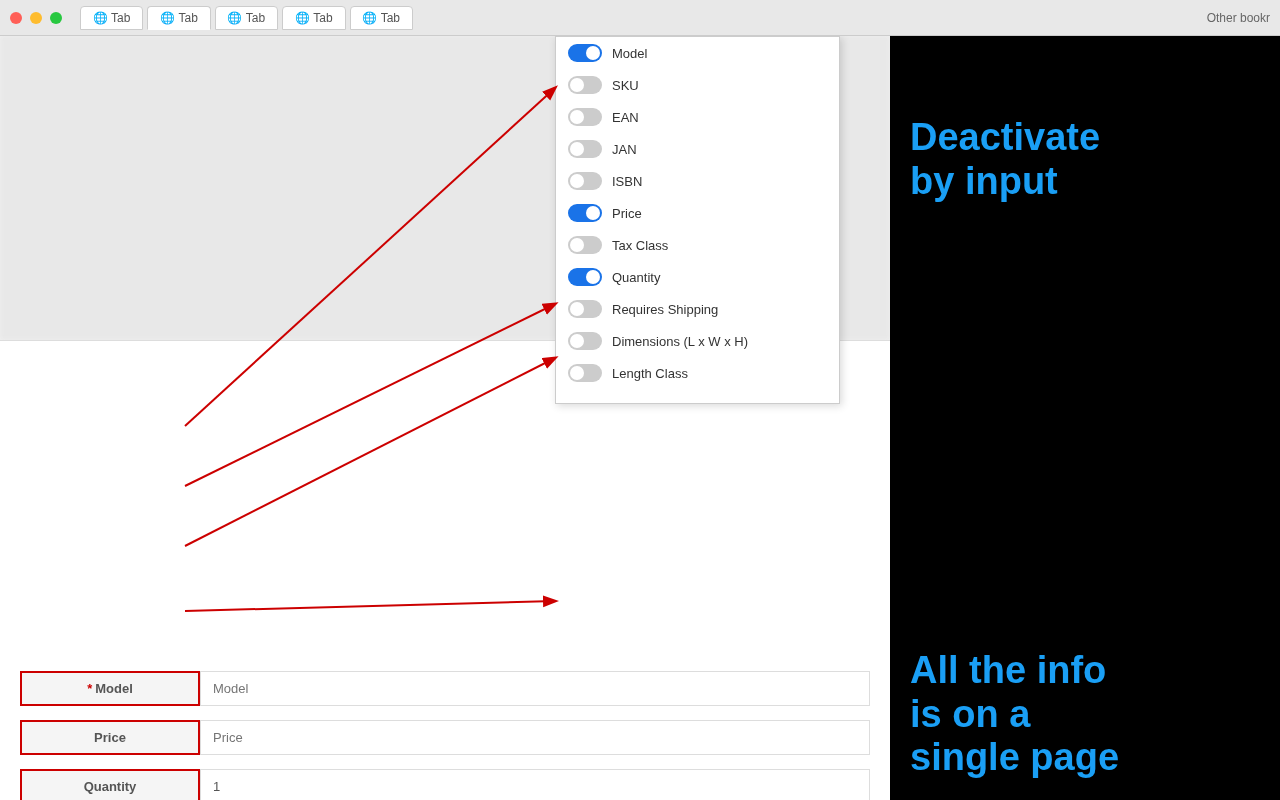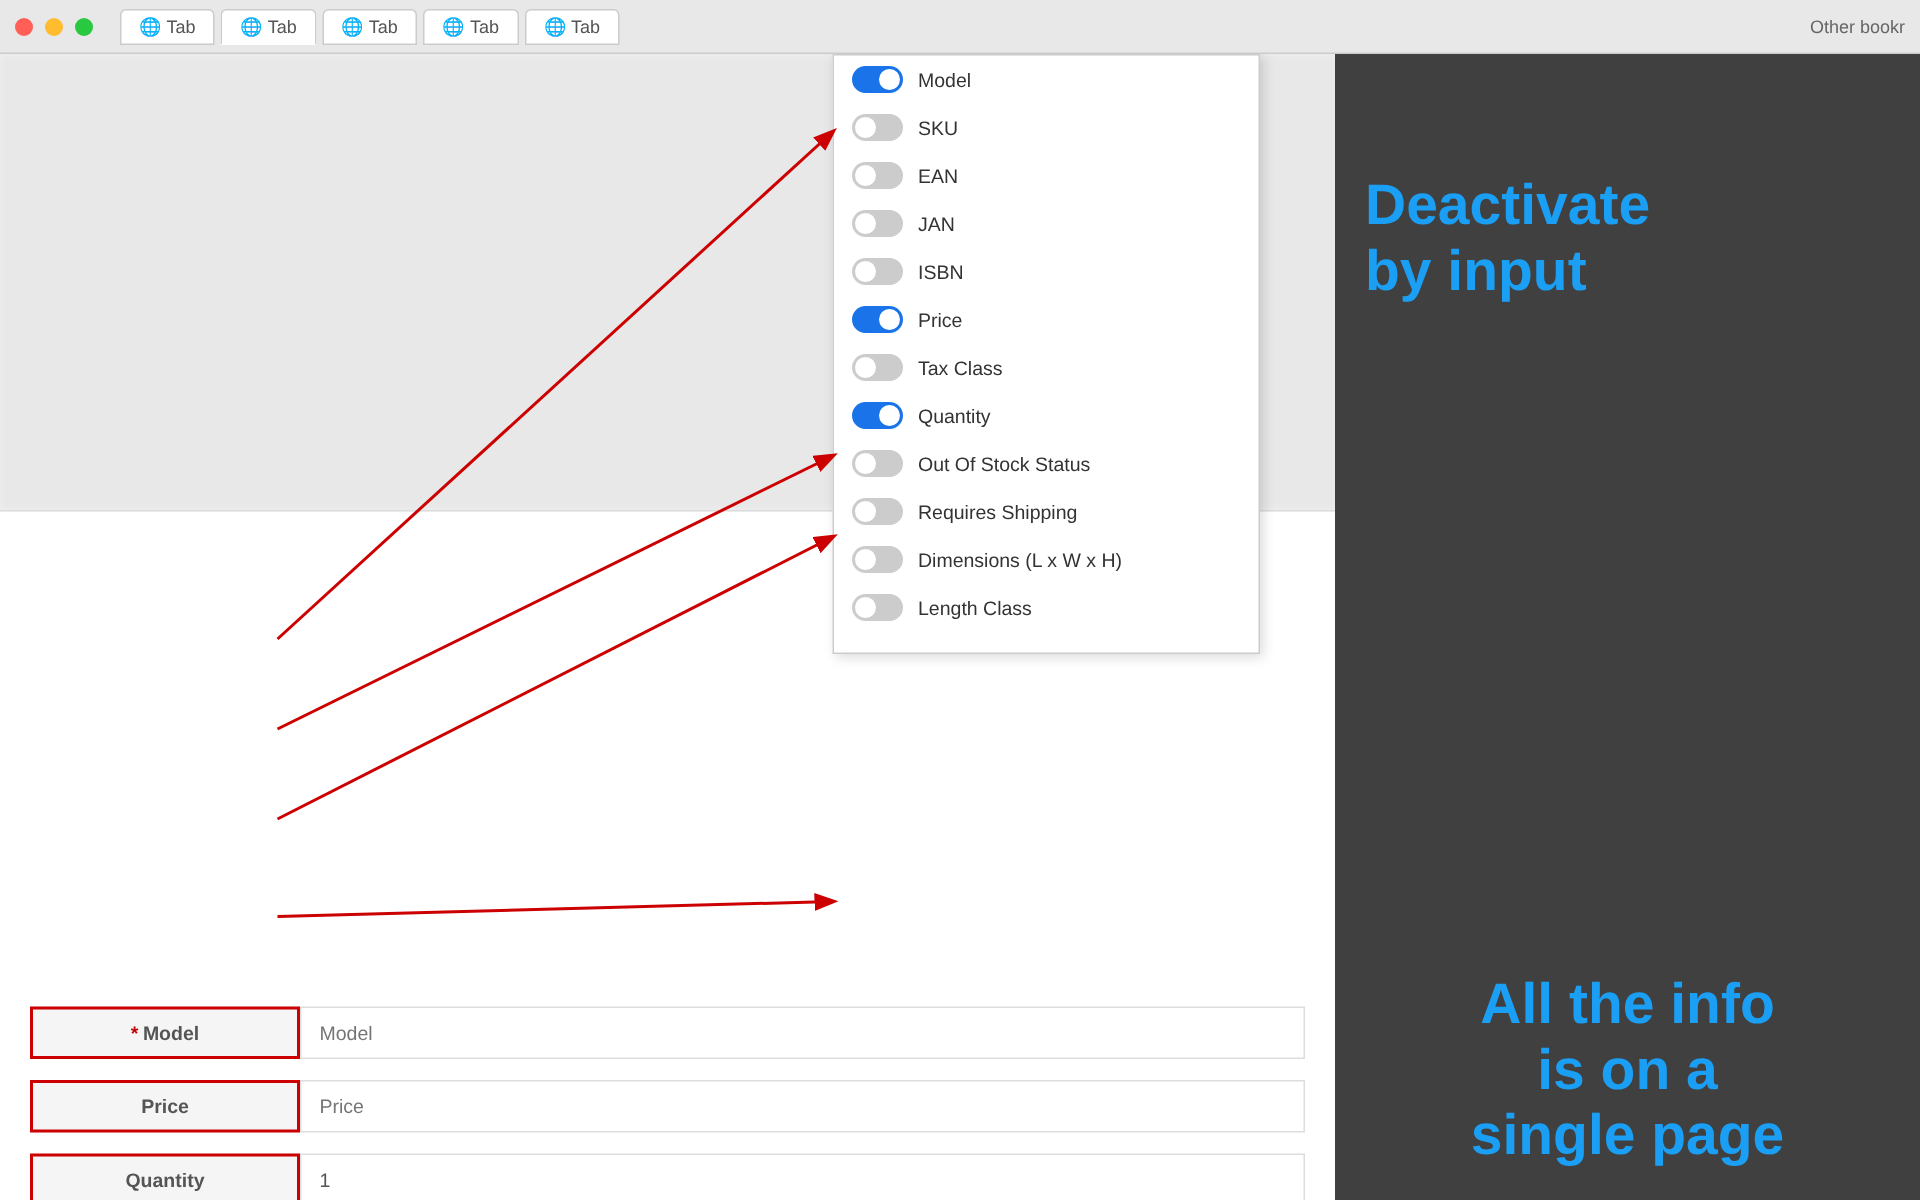--- a/index.html
+++ b/index.html
@@ -173,21 +173,21 @@
     .toggle-switch.on .toggle-knob {
       left: 18px;
     }
     .toggle-switch.off .toggle-knob {
       left: 2px;
     }
 
     
     .right-panel {
       flex: 1;
-      background: #404040;
+      background: #000000;
       padding: 20px;
       display: flex;
       flex-direction: column;
       justify-content: space-between;
     }
 
     .annotation-text-1 {
       font-family: Arial, sans-serif;
       font-size: 38px;
       font-weight: 900;
@@ -196,21 +196,20 @@
       margin-top: 60px;
     }
 
     .annotation-text-2 {
       font-family: Arial, sans-serif;
       font-size: 38px;
       font-weight: 900;
       color: #1a9ff5;
       line-height: 1.15;
       margin-top: 40px;
-      text-align: center;
     }
 
     
     .arrows-svg {
       position: absolute;
       top: 0;
       left: 0;
       width: 890px;
       height: 800px;
       pointer-events: none;
@@ -331,26 +330,20 @@
           <div class="toggle-row">
             <div class="toggle-switch on">
               <div class="toggle-knob"></div>
             </div>
             <span>Quantity</span>
           </div>
           <div class="toggle-row">
             <div class="toggle-switch off">
               <div class="toggle-knob"></div>
             </div>
-            <span>Out Of Stock Status</span>
-          </div>
-          <div class="toggle-row">
-            <div class="toggle-switch off">
-              <div class="toggle-knob"></div>
-            </div>
             <span>Requires Shipping</span>
           </div>
           <div class="toggle-row">
             <div class="toggle-switch off">
               <div class="toggle-knob"></div>
             </div>
             <span>Dimensions (L x W x H)</span>
           </div>
           <div class="toggle-row">
             <div class="toggle-switch off">

